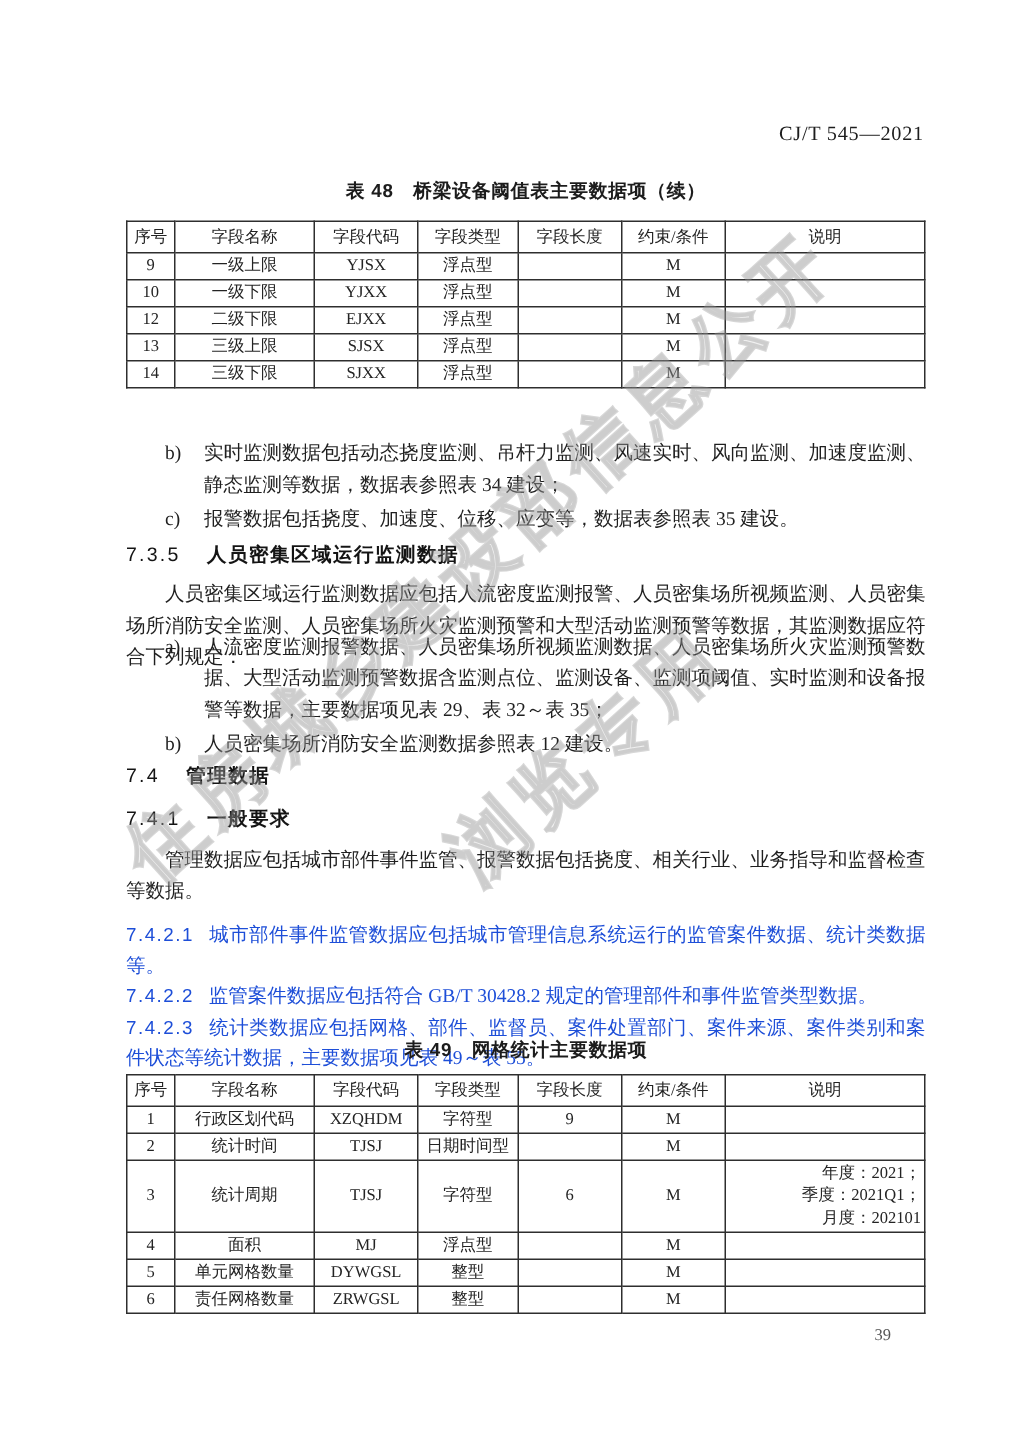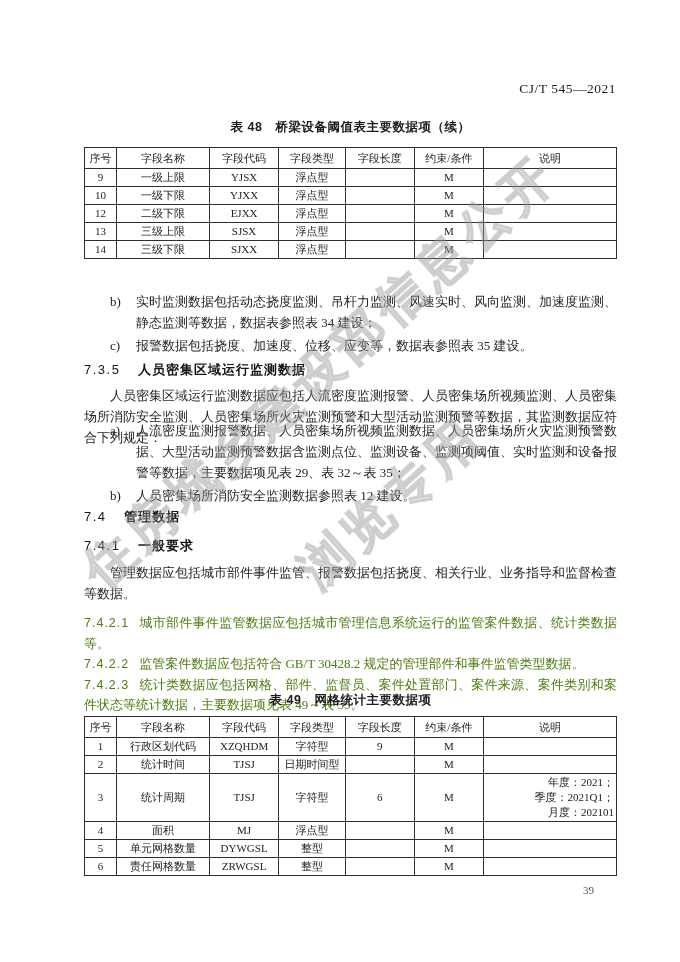--- a/index.html
+++ b/index.html
@@ -48,21 +48,21 @@
   }
   table.data-tbl col.c1{width:6%} table.data-tbl col.c2{width:17.5%}
   table.data-tbl col.c3{width:13%} table.data-tbl col.c4{width:12.5%}
   table.data-tbl col.c5{width:13%} table.data-tbl col.c6{width:13%}
   table.data-tbl col.c7{width:25%}
   
   .para {
     font-size:13px; line-height:21px; text-align:justify;
     text-indent:2em; color:#1f1f1f;
   }
-  .clause { font-size:13px; line-height:20.5px; text-align:justify; color:#4d7c0f; }
+  .clause { font-size:13px; line-height:20.5px; text-align:justify; color:#1d4ed8; }
   .clause .num {
     font-family:"Liberation Sans","DejaVu Sans",sans-serif;
     font-size:12.5px; letter-spacing:1px; margin-right:10px;
   }
   .list-item { display:flex; font-size:13px; line-height:21px; color:#1f1f1f; }
   .list-item .lbl { width:26px; flex:0 0 26px; padding-left:26px; box-sizing:content-box; }
   .list-item .txt { flex:1; text-align:justify; }
   .heading {
     font-family:"Liberation Sans","DejaVu Sans",sans-serif;
     font-size:13px; color:#141414;

